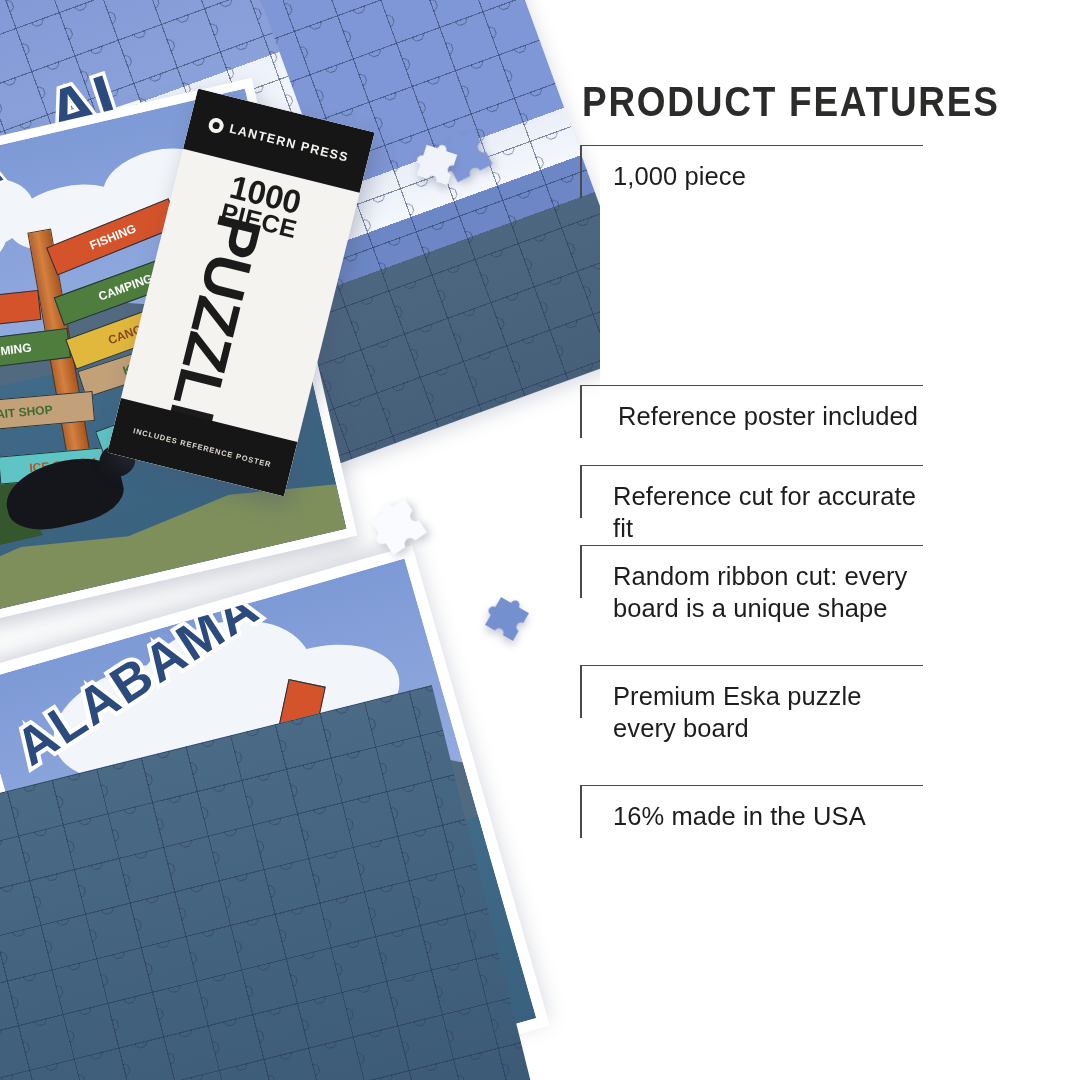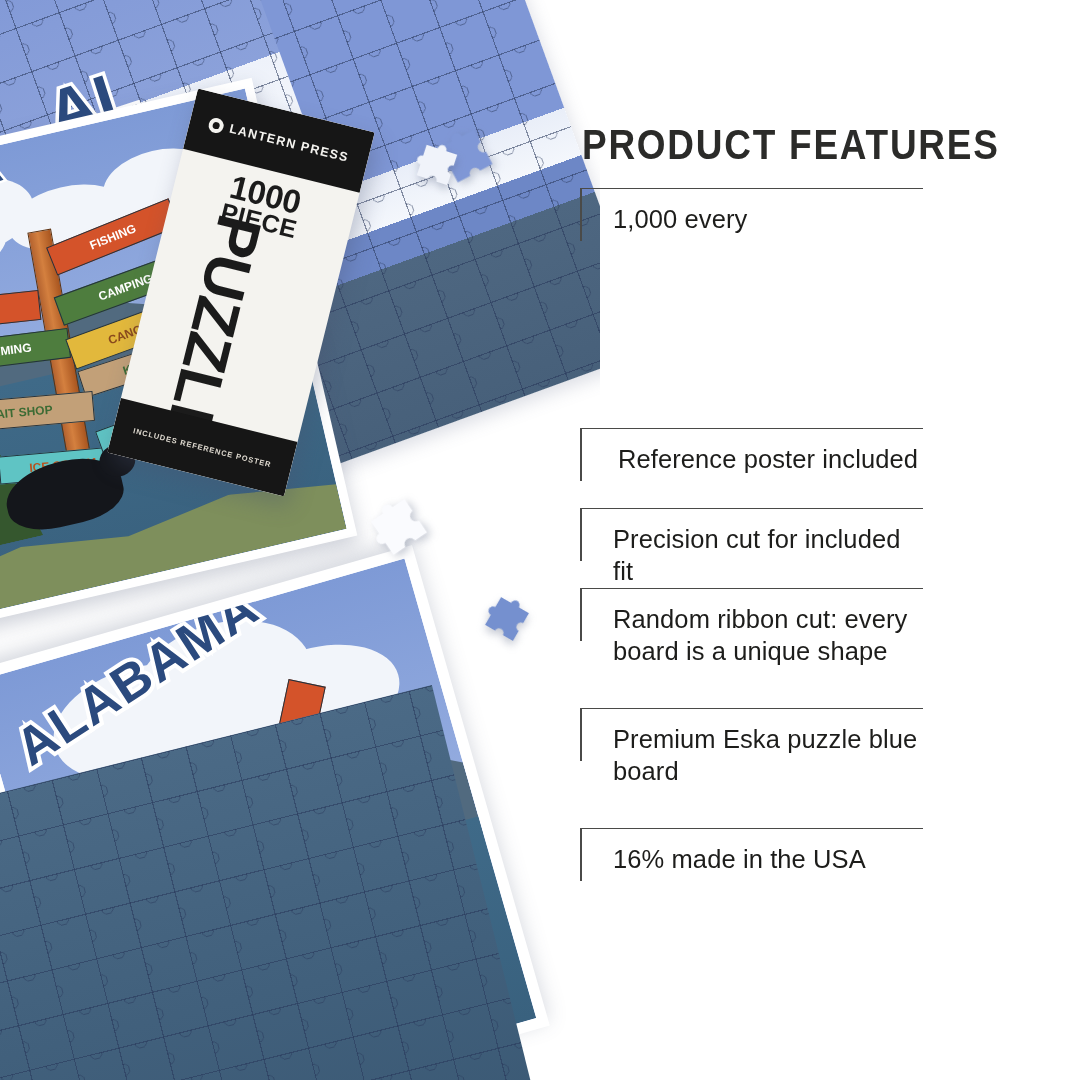--- a/index.html
+++ b/index.html
@@ -161,21 +161,21 @@
     transform:rotate(-14deg);
     background:linear-gradient(to bottom,#4b6a86 0%,#41607c 55%,#3a5873 100%);
     overflow:hidden;
   }
 
   
   .piece { position:absolute; filter:drop-shadow(2px 4px 4px rgba(90,100,130,.35)); }
 
   
   #features-panel{
-    position:absolute; left:575px; top:0; width:505px; height:832px;margin-top:43px;
+    position:absolute; left:575px; top:0; width:505px; height:832px;
   }
   #panel-title{
     position:absolute; left:7px; top:78px;
     font-size:42px; font-weight:bold; color:#2b2b29;
     letter-spacing:2px;
     font-family:"Liberation Sans Narrow","Liberation Sans", sans-serif;
     transform:scaleX(.88); transform-origin:left center;
   }
   .feature{
     position:absolute; left:5px; width:343px;
@@ -328,31 +328,31 @@
   </svg>
   <svg class="piece" style="left:484px;top:596px;width:46px;height:46px;transform:rotate(30deg);" viewBox="0 0 40 40">
     <path d="M6 6h10a4 4 0 1 1 8 0h10v10a4 4 0 1 0 0 8v10H24a4 4 0 1 0-8 0H6V24a4 4 0 1 1 0-8z" fill="#7590cf"></path>
   </svg>
 </div>
 
 <div id="features-panel">
   <div id="panel-title">PRODUCT FEATURES</div>
   <div id="feature-list">
       <div class="feature" style="top: 145px;">
-        <div class="feature-text">1,000 every</div>
+        <div class="feature-text">1,000 piece</div>
       </div>
       <div class="feature" style="top: 385px; text-align: center;">
         <div class="feature-text">Reference poster included</div>
       </div>
       <div class="feature" style="top: 465px;">
-        <div class="feature-text">Precision cut for included fit</div>
+        <div class="feature-text">Reference cut for accurate fit</div>
       </div>
       <div class="feature" style="top: 545px;">
         <div class="feature-text">Random ribbon cut: every board is a unique shape</div>
       </div>
       <div class="feature" style="top: 665px;">
-        <div class="feature-text">Premium Eska puzzle blue board</div>
+        <div class="feature-text">Premium Eska puzzle every board</div>
       </div>
       <div class="feature" style="top: 785px;">
         <div class="feature-text">16% made in the USA</div>
       </div>
     </div>
 </div>
 
 </body></html>

